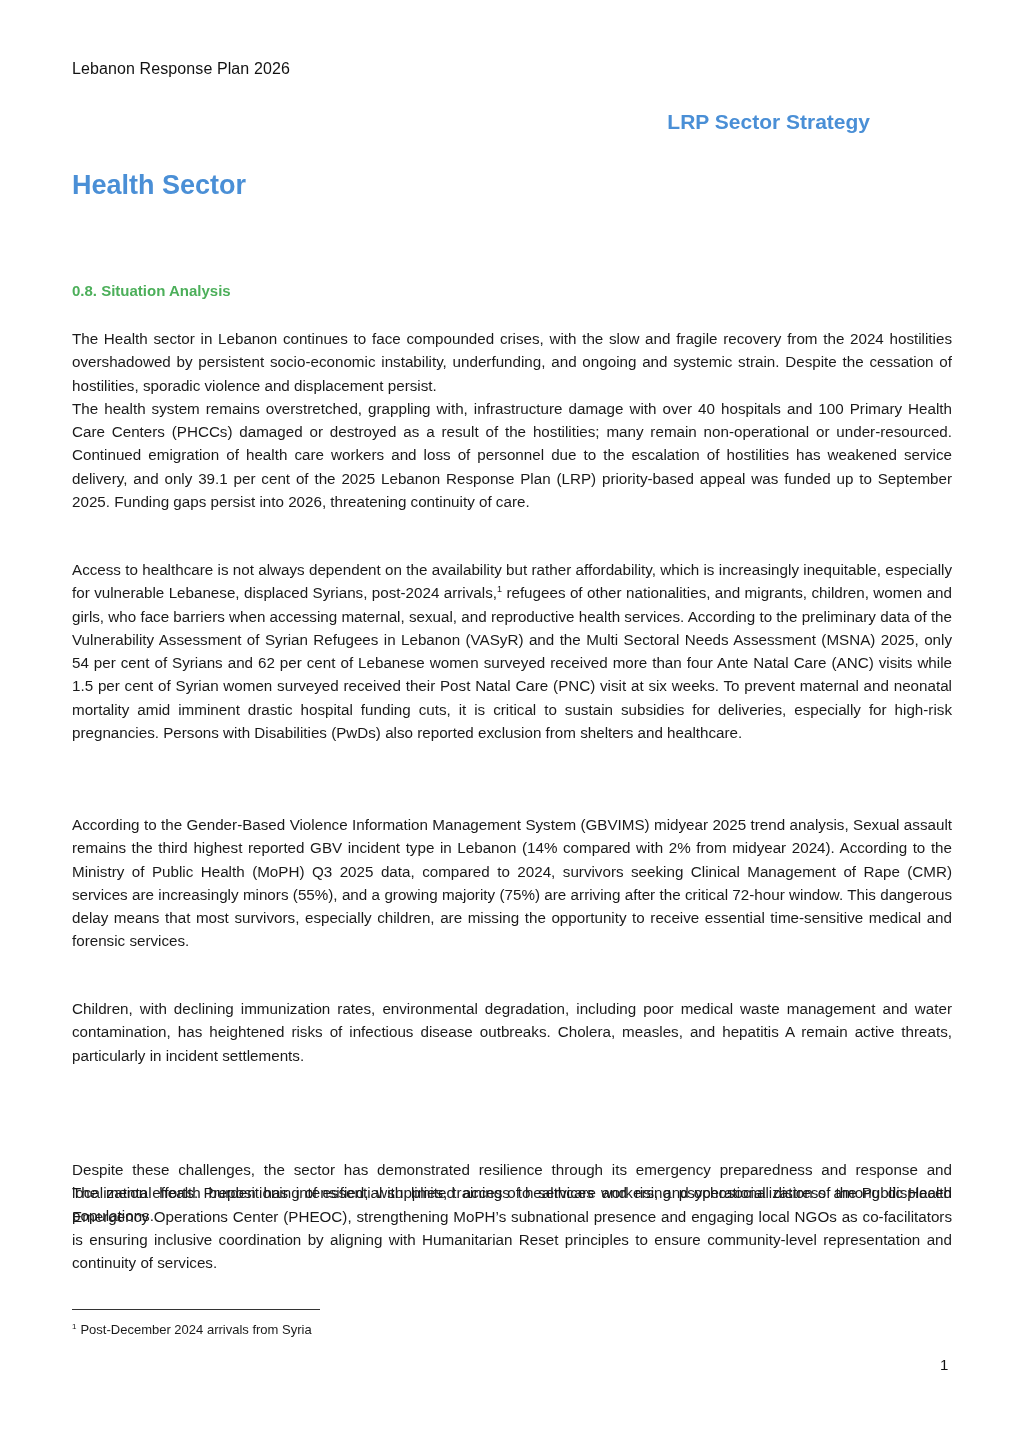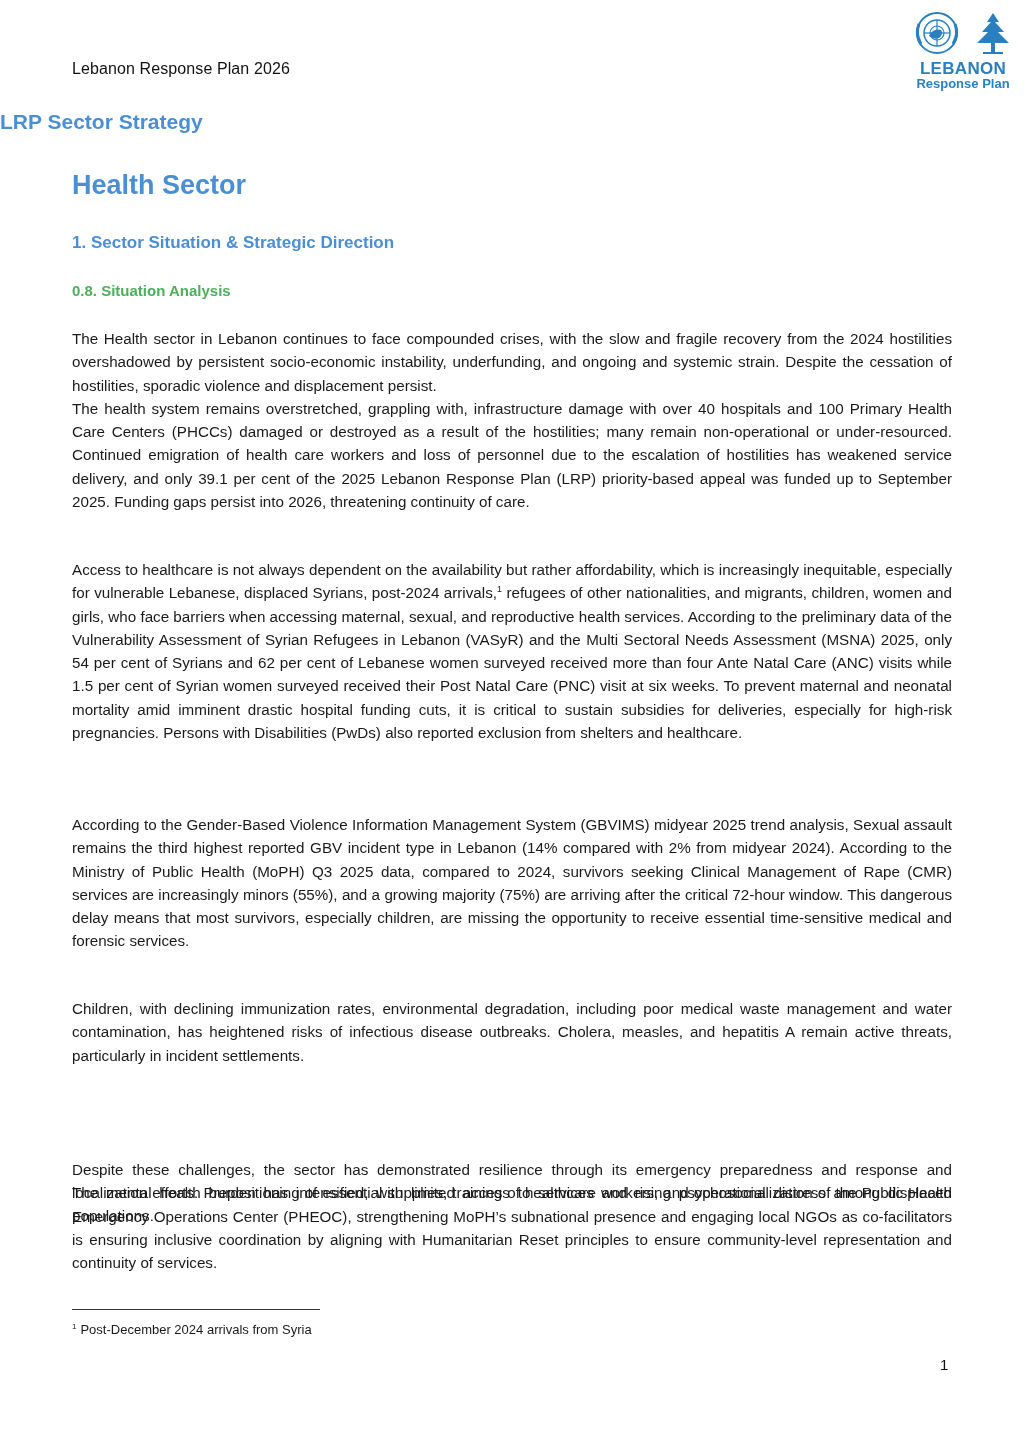--- a/index.html
+++ b/index.html
@@ -4,65 +4,44 @@
 <style>
   html, body { margin: 0; padding: 0; background: #ffffff; }
   body { width: 1024px; height: 1449px; position: relative; overflow: hidden;
          font-family: "Liberation Sans", "DejaVu Sans", sans-serif; color: #1a1a1a; }
   .page { position: absolute; left: 0; top: 0; width: 1024px; height: 1449px; }
   .running-header { position: absolute; left: 72px; top: 60px; font-size: 16px; color: #111; letter-spacing: 0.1px; }
   .logo { position: absolute; left: 905px; top: 10px; width: 116px; height: 86px; text-align: center; }
   .logo svg { display: block; margin: 0 auto; }
   .logo .lb { font-weight: bold; color: #2a7fc1; font-size: 17px; line-height: 17px; margin-top: 2px; letter-spacing: 0.3px; }
   .logo .rp { font-weight: bold; color: #2a7fc1; font-size: 13px; line-height: 13px; }
-  .doc-title { position: absolute; left: 0; width: 870px; top: 110px; text-align: left;
+  .doc-title { position: absolute; left: 0; width: 870px; top: 110px; text-align: right;
                font-size: 21px; font-weight: bold; color: #4a8fd6; }
   .h1 { position: absolute; left: 72px; top: 170px; font-size: 27px; font-weight: bold; color: #4a8fd6; }
   .h2 { position: absolute; left: 72px; top: 233px; font-size: 17px; font-weight: bold; color: #4a8fd6; }
   .h3 { position: absolute; left: 72px; top: 282px; font-size: 15px; font-weight: bold; color: #4caf5a; }
   .body { position: absolute; left: 72px; width: 880px; font-size: 15.2px; line-height: 23.3px;
           text-align: justify; color: #1a1a1a; }
   .body p { margin: 0; }
   .body sup { font-size: 9px; vertical-align: super; line-height: 0; }
   .fn-rule { position: absolute; left: 72px; top: 1309px; width: 248px; height: 1px; background: #333; }
   .footnote { position: absolute; left: 72px; top: 1322px; font-size: 13px; color: #1a1a1a; }
   .footnote sup { font-size: 8px; vertical-align: super; margin-right: 4px; }
   .page-num { position: absolute; left: 940px; top: 1356px; font-size: 15px; color: #111; }
 </style>
 </head>
 <body>
 
 <div class="page">
 
   <div class="running-header">Lebanon Response Plan 2026</div>
 
-  <div class="logo">
-    <svg width="112" height="48" viewBox="0 0 112 48">
-      <g>
-        <circle cx="30" cy="23" r="20" fill="none" stroke="#2a7fc1" stroke-width="2"></circle>
-        <circle cx="30" cy="23" r="13" fill="none" stroke="#2a7fc1" stroke-width="1.5"></circle>
-        <circle cx="30" cy="23" r="7" fill="none" stroke="#2a7fc1" stroke-width="1.2"></circle>
-        <line x1="30" y1="10" x2="30" y2="36" stroke="#2a7fc1" stroke-width="1.2"></line>
-        <line x1="17" y1="23" x2="43" y2="23" stroke="#2a7fc1" stroke-width="1.2"></line>
-        <path d="M22 26 q4 -8 12 -6 q3 4 -2 8 q-5 2 -10 -2z" fill="#2a7fc1"></path>
-        <path d="M12 14 q-4 10 2 20 M48 14 q4 10 -2 20" fill="none" stroke="#2a7fc1" stroke-width="3"></path>
-      </g>
-      <g>
-        <path d="M86 3 L80 12 L84 12 L75 22 L81 22 L70 33 L102 33 L91 22 L97 22 L88 12 L92 12 Z" fill="#2a7fc1"></path>
-        <rect x="84" y="33" width="4" height="9" fill="#2a7fc1"></rect>
-        <rect x="76" y="42" width="20" height="2" fill="#2a7fc1"></rect>
-      </g>
-    </svg>
-    <div class="lb">LEBANON</div>
-    <div class="rp">Response Plan</div>
-  </div>
 
   <div class="doc-title">LRP Sector Strategy</div>
   <div class="h1">Health Sector</div>
-  <div class="h2">1. Sector Situation &amp; Strategic Direction</div>
   <div class="h3">0.8. Situation Analysis</div>
 
   <div class="body" style="top:327px;">
     <p>The Health sector in Lebanon continues to face compounded crises, with the slow and fragile recovery from the 2024 hostilities overshadowed by persistent socio-economic instability, underfunding, and ongoing and systemic strain. Despite the cessation of hostilities, sporadic violence and displacement persist.</p>
     <p>The health system remains overstretched, grappling with, infrastructure damage with over 40 hospitals and 100 Primary Health Care Centers (PHCCs) damaged or destroyed as a result of the hostilities; many remain non-operational or under-resourced. Continued emigration of health care workers and loss of personnel due to the escalation of hostilities has weakened service delivery, and only 39.1 per cent of the 2025 Lebanon Response Plan (LRP) priority-based appeal was funded up to September 2025. Funding gaps persist into 2026, threatening continuity of care.</p>
   </div>
 
   <div class="body" style="top:558px;">
     <p><span>Access to healthcare is not always dependent on the availability but rather affordability, which is increasingly inequitable, especially for vulnerable Lebanese, displaced Syrians, post-2024 arrivals,</span><sup>1</sup><span> refugees of other nationalities, and migrants, children, women and girls, who face barriers when accessing maternal, sexual, and reproductive health services. According to the preliminary data of the Vulnerability Assessment of Syrian Refugees in Lebanon (VASyR) and the Multi Sectoral Needs Assessment (MSNA) 2025, only 54 per cent of Syrians and 62 per cent of Lebanese women surveyed received more than four Ante Natal Care (ANC) visits while 1.5 per cent of Syrian women surveyed received their Post Natal Care (PNC) visit at six weeks. To prevent maternal and neonatal mortality amid imminent drastic hospital funding cuts, it is critical to sustain subsidies for deliveries, especially for high-risk pregnancies. Persons with Disabilities (PwDs) also reported exclusion from shelters and healthcare.</span></p>
   </div>

